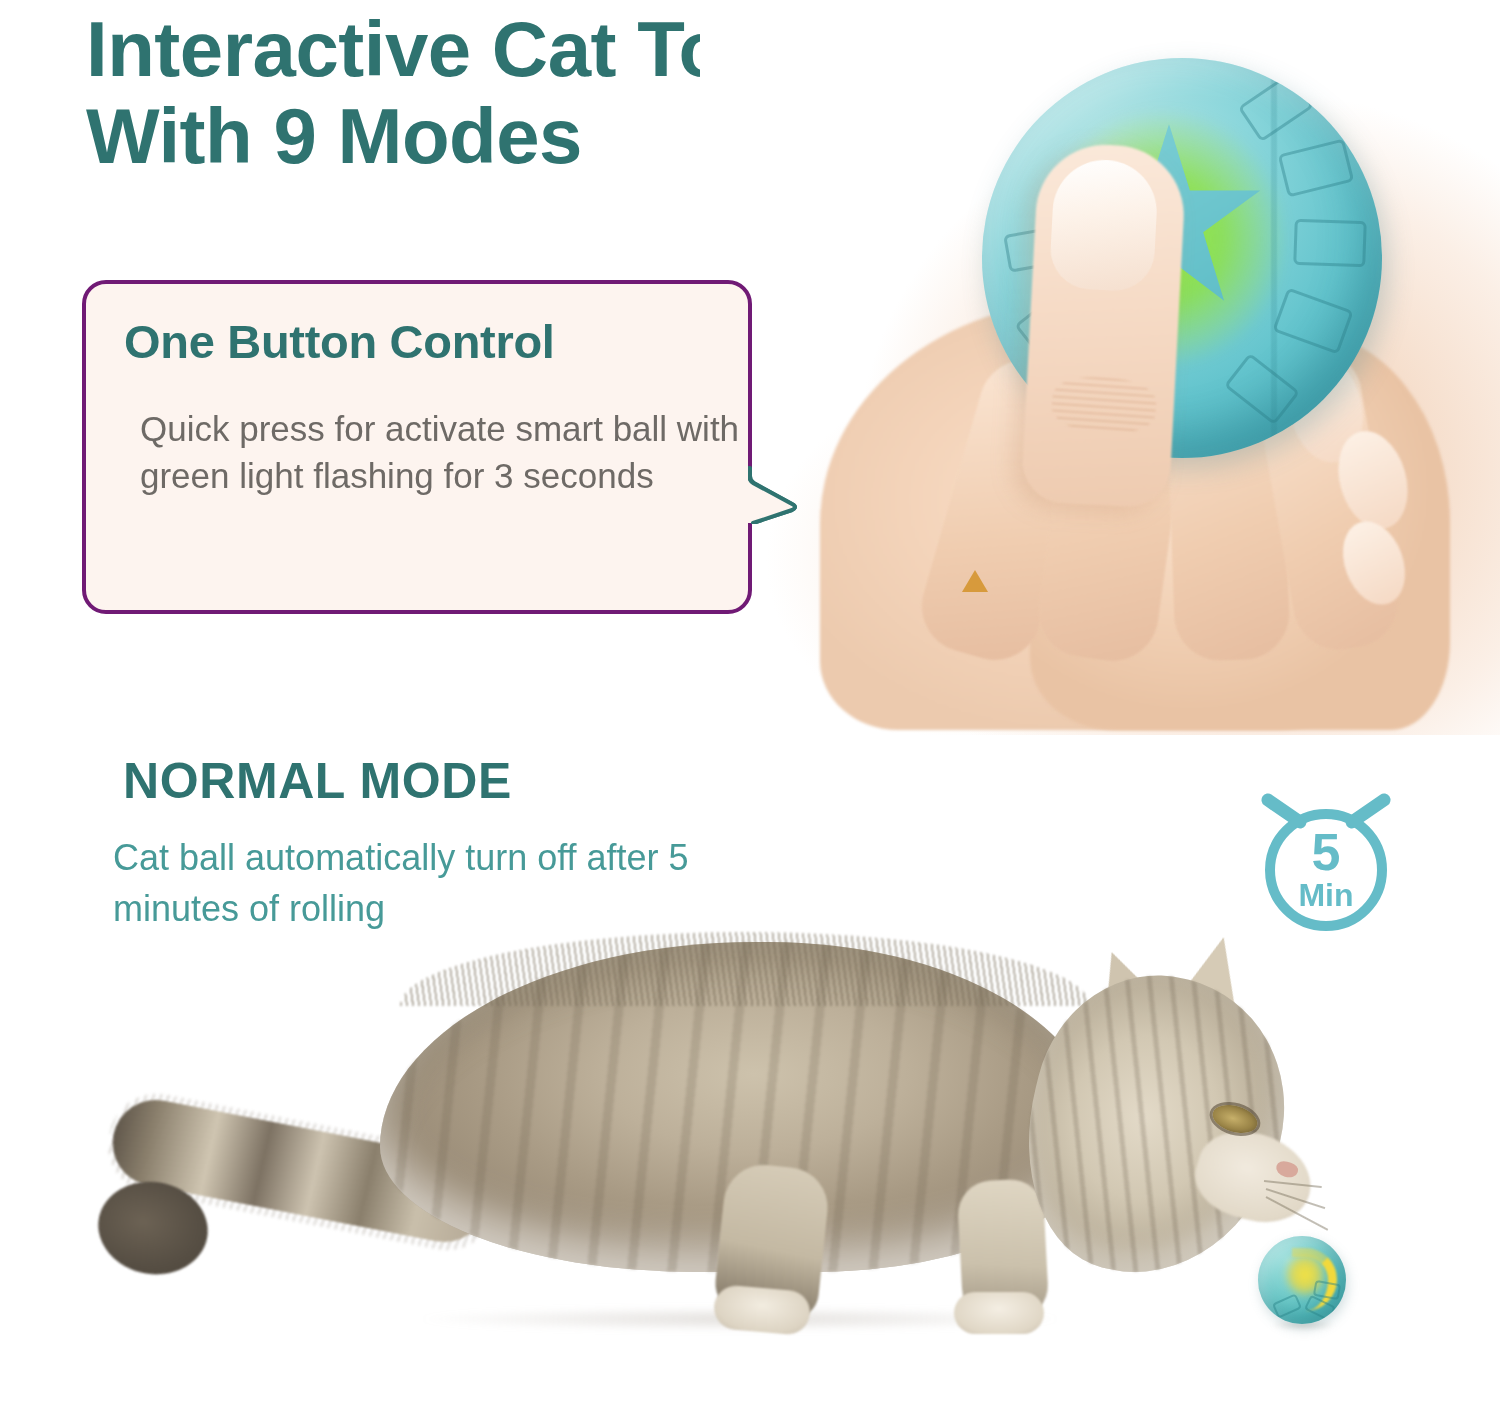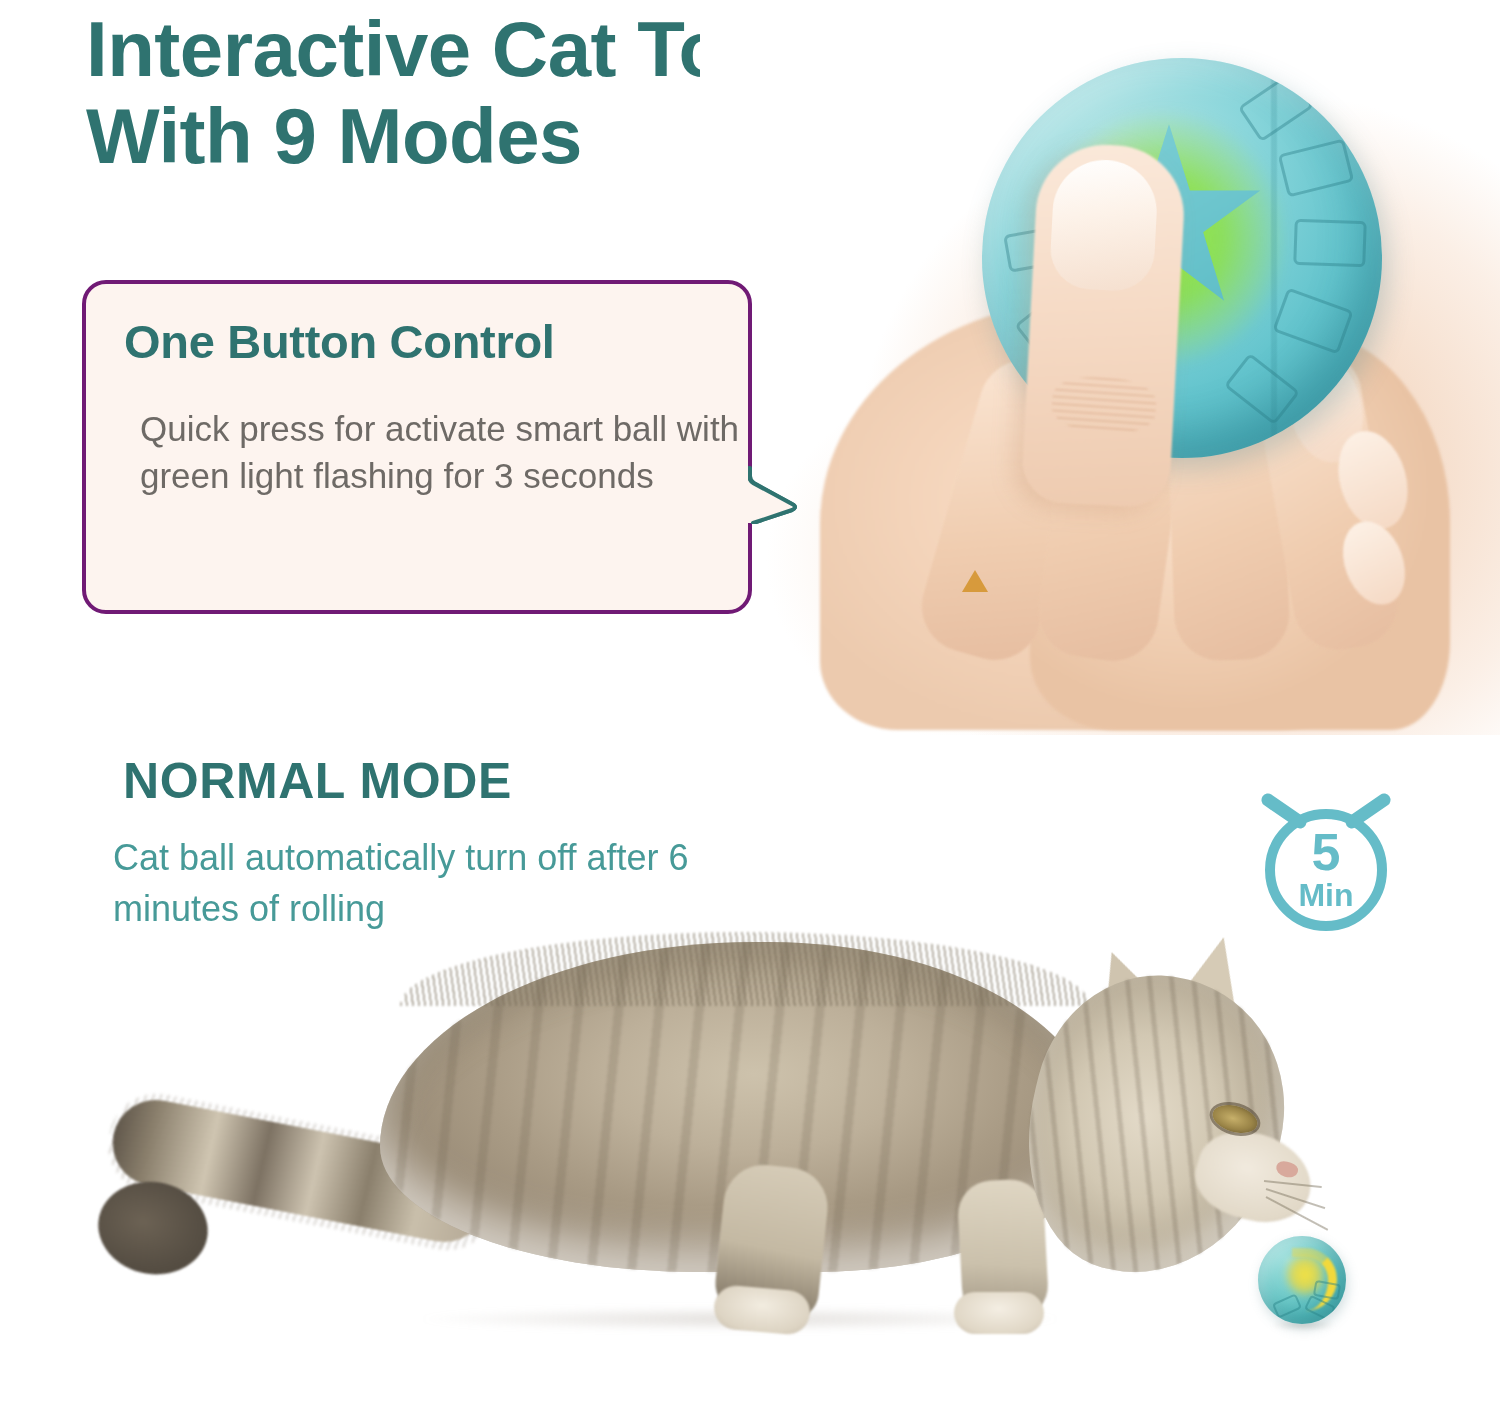--- a/index.html
+++ b/index.html
@@ -342,21 +342,21 @@
   </div>
   <div class="callout-tail">
     <svg width="54" height="58" viewBox="0 0 54 58">
       <path d="M2 2 L2 10 Q2 14 6 17 L44 38 Q50 41 44 44 L8 56" fill="none" stroke="#2f7370" stroke-width="4" stroke-linecap="round" stroke-linejoin="round"></path>
       <path d="M0 3 L0 10 Q0 13 4 16 L42 38 Q48 41 42 44 L4 57 L0 57 Z" fill="#fdf4ef" stroke="none"></path>
       <path d="M1 2 L1 10 Q1 14 5 17 L44 38 Q50 41 44 44 L5 57" fill="none" stroke="#2f7370" stroke-width="4" stroke-linecap="round" stroke-linejoin="round"></path>
     </svg>
   </div>
 
   <div class="mode-title">NORMAL MODE</div>
-  <div class="mode-desc">Cat ball automatically turn off after 6 minutes of rolling</div>
+  <div class="mode-desc">Cat ball automatically turn off after 5 minutes of rolling</div>
 
   <div class="timer-icon">
     <svg width="160" height="150" viewBox="0 0 160 150">
       <line x1="22" y1="14" x2="54" y2="36" stroke="#65bcc8" stroke-width="13" stroke-linecap="round"></line>
       <line x1="138" y1="14" x2="106" y2="36" stroke="#65bcc8" stroke-width="13" stroke-linecap="round"></line>
       <circle cx="80" cy="84" r="56" fill="none" stroke="#65bcc8" stroke-width="10"></circle>
       <text x="80" y="84" text-anchor="middle" fill="#65bcc8" font-family="Liberation Sans, sans-serif" font-size="52" font-weight="700">5</text>
       <text x="80" y="120" text-anchor="middle" fill="#65bcc8" font-family="Liberation Sans, sans-serif" font-size="32" font-weight="700">Min</text>
     </svg>
   </div>

